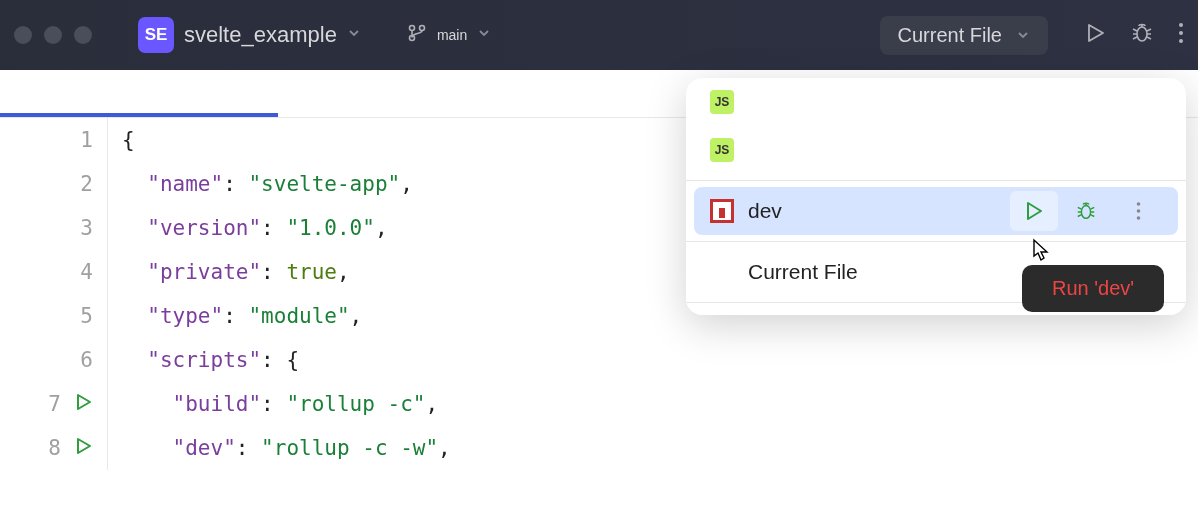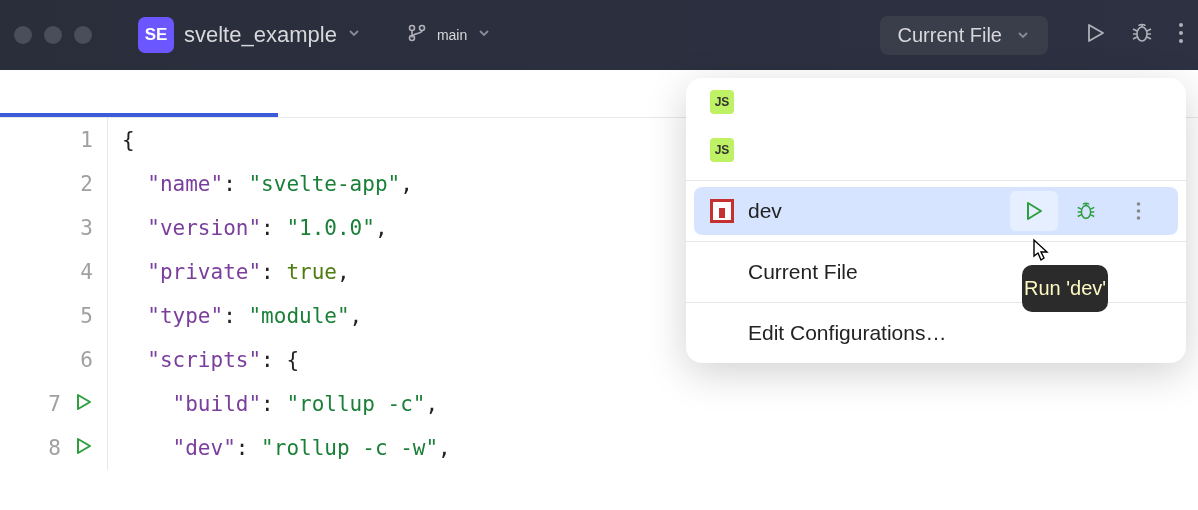--- a/index.html
+++ b/index.html
@@ -233,22 +233,22 @@
       background: #e6efff;
     }
     .play-icon { color: #2e9e3f; }
     .bug-icon { color: #2e9e3f; }
     .dots-icon { color: #888; }
     .tooltip {
       position: absolute;
       top: 265px;
       left: 1022px;
       background: #2b2b2b;
-      color: #fef9c3;
-      padding: 12px 2px;
+      color: #ef4444;
+      padding: 12px 30px;
       border-radius: 10px;
       font-size: 20px;
       white-space: nowrap;
     }
     .cursor-pointer {
       position: absolute;
       top: 238px;
       left: 1030px;
       font-size: 20px;
       pointer-events: none;
@@ -405,23 +405,20 @@
             <circle cx="2.5" cy="17" r="1.8" fill="currentColor"></circle>
           </svg>
       </div>
     </div>
   </div>
   <div class="dropdown-divider"></div>
   <div class="dropdown-item plain">
     <span>Current File</span>
   </div>
   <div class="dropdown-divider"></div>
-  <div class="dropdown-item plain">
-    <span>Edit Configurations…</span>
-  </div>
 </div>
 
 <div class="tooltip">Run 'dev'</div>
 
 <div class="cursor-pointer">
   <svg width="22" height="26" viewBox="0 0 22 26">
     <path d="M4 2 L4 18 L8 15 L11 22 L14 20 L11 14 L17 14 Z" fill="#fff" stroke="#000" stroke-width="1.4"></path>
   </svg>
 </div>
 

